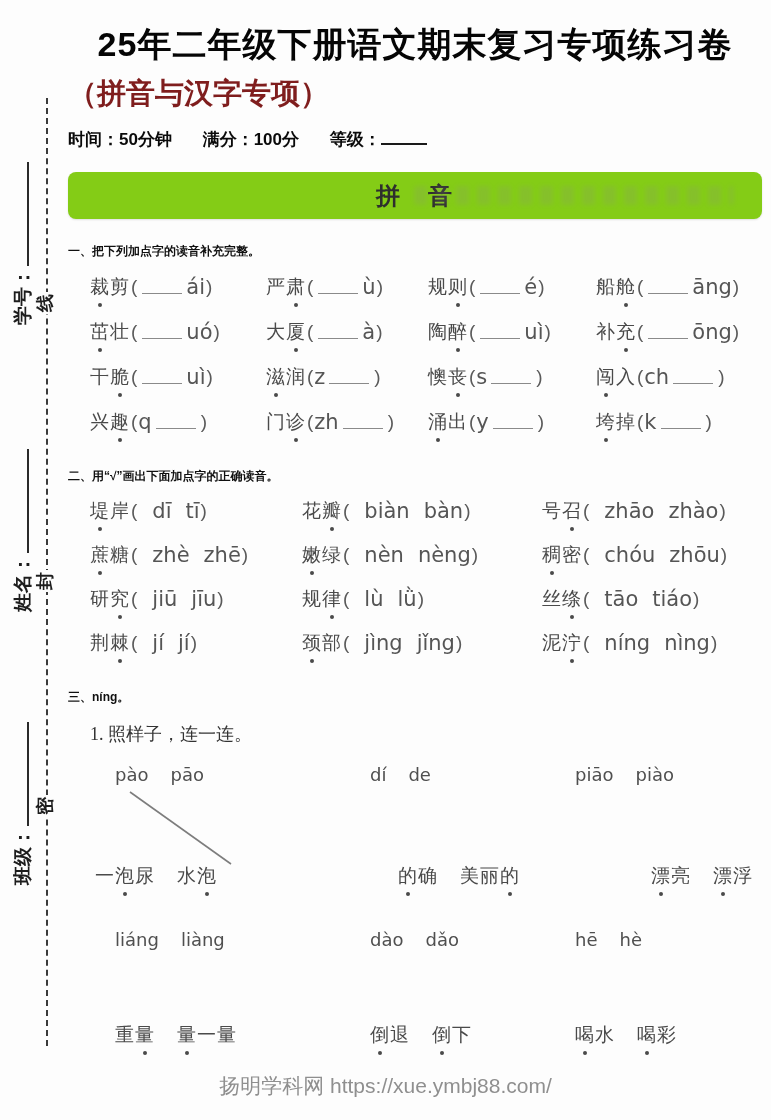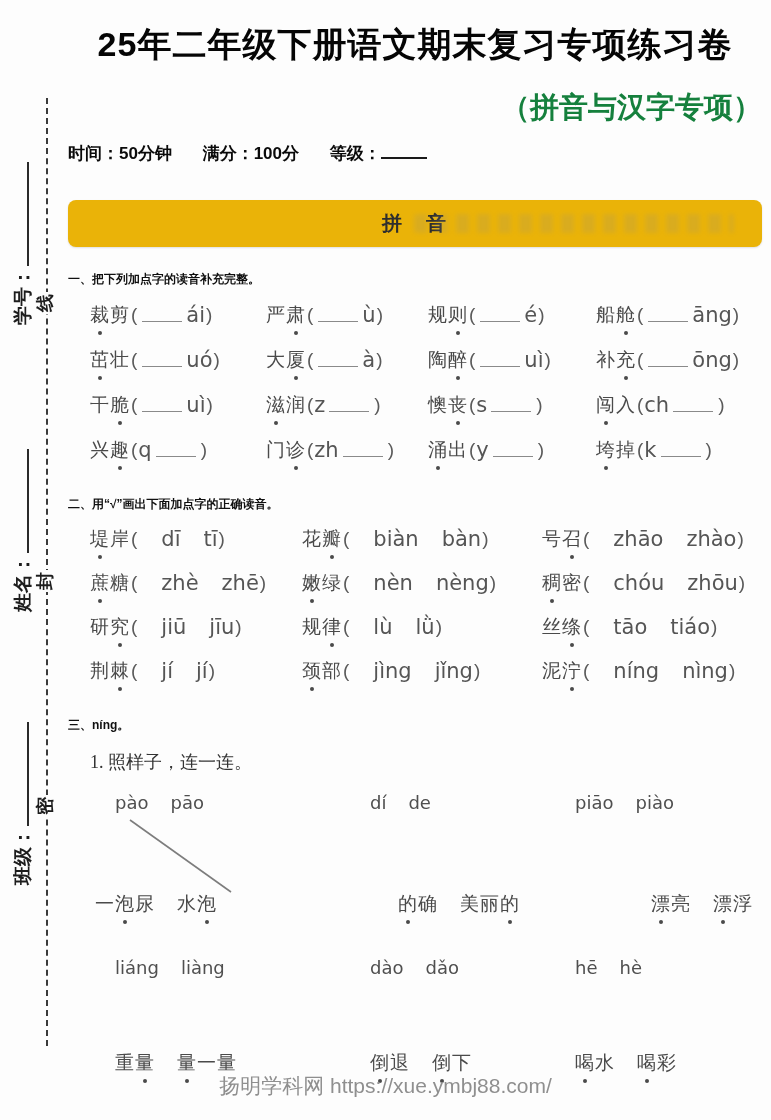--- a/index.html
+++ b/index.html
@@ -15,27 +15,27 @@
   .side-label { position:absolute; left:10px; transform:rotate(-90deg);
     transform-origin:0 0; white-space:nowrap; font-size:19px; font-weight:bold; color:#1d1d1d; }
   .side-blank { display:inline-block; width:104px; height:12px;
     border-bottom:2px solid #2a2a2a; margin-left:2px; }
   .seal-char { position:absolute; left:34px; transform:rotate(-90deg);
     font-size:18px; font-weight:bold; color:#1d1d1d; background:#fdfdfd; padding:1px 2px; }
   
   .content { position:absolute; left:68px; top:0; width:694px; }
   .title { margin-top:22px; text-align:center; font-size:34px; font-weight:900;
     letter-spacing:1px; color:#050505; }
-  .subtitle { margin-top:20px; text-align:right; font-size:29px; font-weight:900; color:#15803d; }
+  .subtitle { margin-top:6px; text-align:left; font-size:29px; font-weight:900; color:#7f1d1d; }
   .info { margin-top:14px; text-align:left; font-size:17px; font-weight:bold; color:#0a0a0a; }
   .info .gap { display:inline-block; width:26px; }
   .grade-blank { display:inline-block; width:46px; height:12px; border-bottom:2px solid #1a1a1a; }
-  .banner { position:relative; margin-top:35px; height:47px; background:#eab308;
+  .banner { position:relative; margin-top:21px; height:47px; background:#84cc16;
     border-radius:8px; box-shadow:0 1px 2px rgba(0,0,0,.12);
-    text-align:center; line-height:47px; font-size:20px; font-weight:bold;
+    text-align:center; line-height:47px; font-size:24px; font-weight:bold;
     letter-spacing:2px; color:#2e2e2e; }
   .ghost { position:absolute; right:28px; top:14px; width:320px; height:19px; border-radius:3px;
     background:repeating-linear-gradient(90deg, rgba(140,140,140,.35) 0 13px, transparent 13px 21px);
     filter:blur(2px); opacity:.5; pointer-events:none; }
   .sec-head { margin-top:24px; font-size:12px; font-weight:bold; color:#101010; }
   .sub-head { margin-top:16px; margin-left:22px; font-size:18px; color:#333;
     font-family:"Liberation Serif","DejaVu Serif",serif; }
   
   .w { font-family:Liberation Sans, sans-serif; font-size:19px; color:#4a4a4a; }
   .zc { position:relative; display:inline-block; margin-right:1px; }
@@ -46,21 +46,21 @@
   .blank { display:inline-block; width:40px; height:13px; border-bottom:1.5px solid #8a8a8a;
     margin:0 4px -1px 4px; }
   
   .s1grid { margin-top:4px; padding-left:22px; display:grid;
     grid-template-columns:176px 162px 168px auto; }
   .s1grid .cell { height:45px; display:flex; align-items:center; }
   
   .s2grid { margin-top:4px; padding-left:22px; display:grid;
     grid-template-columns:212px 240px auto; }
   .s2grid .cell { height:44px; display:flex; align-items:center; }
-  .s2grid .opt { margin-left:23px;text-align:center; }
+  .s2grid .opt { margin-left:14px;text-align:center; }
   .opt { cursor:pointer; }
   
   .cg { position:relative; }
   .prow, .wrow { display:grid; grid-template-columns:255px 205px auto; }
   .prow { padding-left:47px; }
   .wrow.a { padding-left:27px;gap:48px; }
   .wrow.b { padding-left:47px; }
   .pair { display:flex; gap:22px; align-items:flex-end; }
   .prow .py { font-size:18px; color:#4f4f4f; }
   .cg svg { position:absolute; left:0; top:0; pointer-events:none; }

